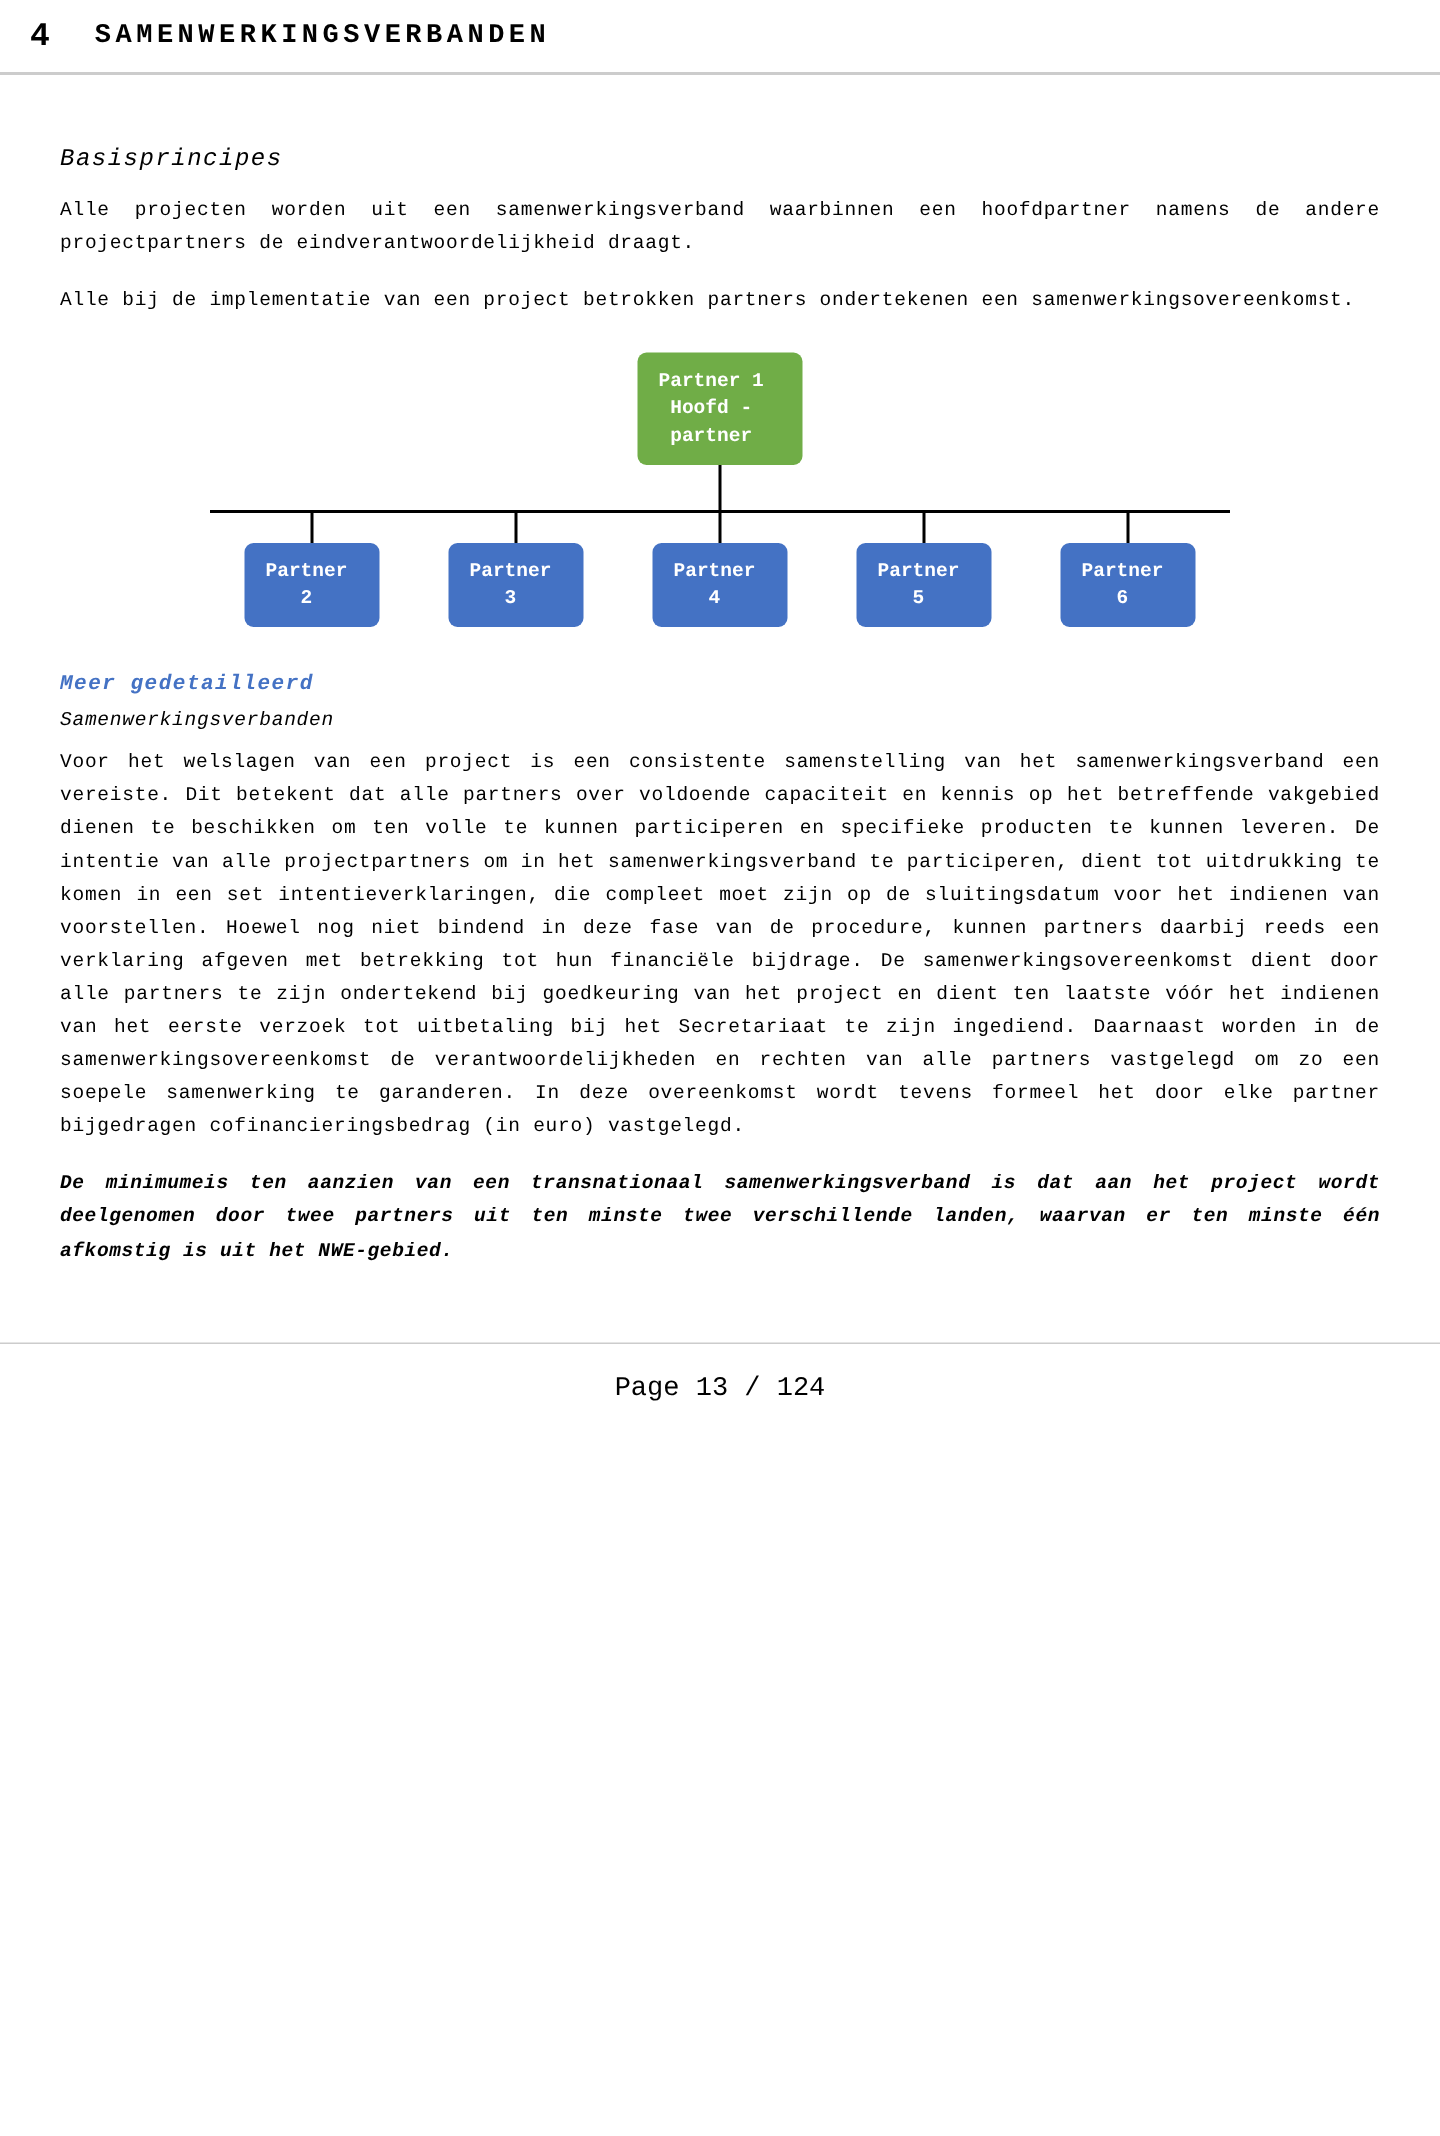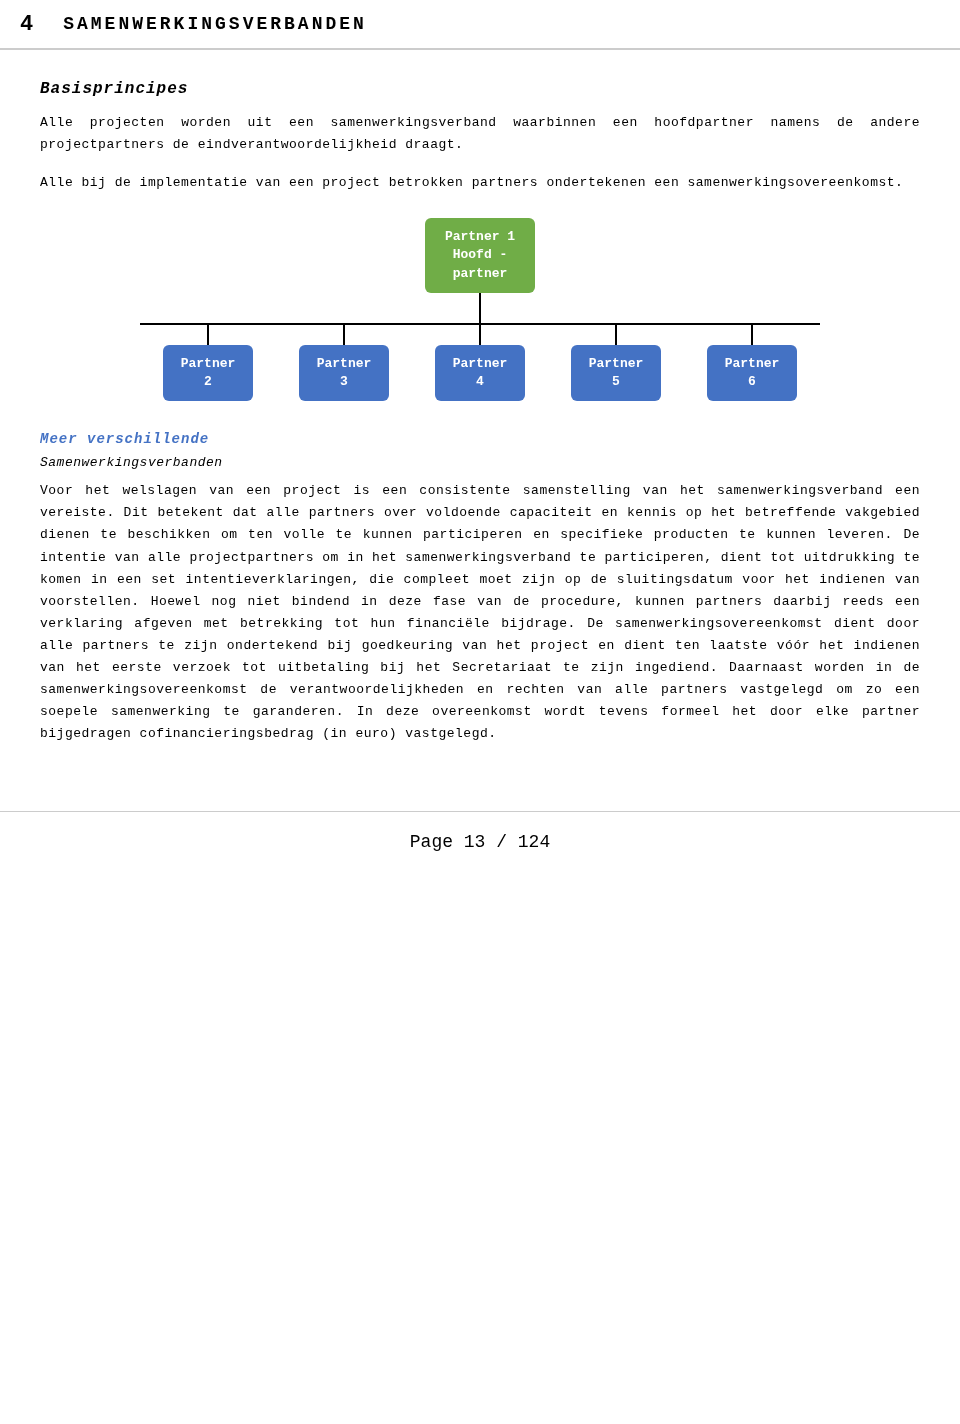--- a/index.html
+++ b/index.html
@@ -49,24 +49,25 @@
       text-transform: uppercase;
     }
 
     
     .main-content {
       padding: 30px 40px 40px 40px;
     }
 
     .section-title {
       font-size: 16px;
-      font-weight: bold;
+      font-weight: normal;
       font-style: italic;
       margin-bottom: 14px;
       letter-spacing: 1px;
+      margin-top: 17px;
     }
 
     .body-text {
       font-size: 13px;
       line-height: 1.7;
       text-align: justify;
       letter-spacing: 0.5px;
       margin-bottom: 16px;
     }
 
@@ -89,21 +90,21 @@
       color: #ffffff;
       font-size: 13px;
       font-weight: bold;
       text-align: center;
       padding: 10px 14px;
       border-radius: 6px;
       min-width: 90px;
       min-height: 52px;
       display: flex;
       align-items: center;
-      justify-content: center;
+      justify-content: flex-start;
       line-height: 1.4;
     }
 
     .org-box.main-partner {
       background: #70ad47;
       min-width: 110px;
       min-height: 58px;
       font-size: 13px;
     }
 
@@ -234,27 +235,28 @@
 
         <div class="bottom-col">
           <div class="bottom-connector-v"></div>
           <div class="org-box">Partner<br>6</div>
         </div>
 
       </div>
     </div>
 
     <div>
-      <div class="detailed-title">Meer verschillende</div>
+      <div class="detailed-title">Meer gedetailleerd</div>
       <div class="detailed-subtitle">Samenwerkingsverbanden</div>
 
       <div class="body-text">
         <span>Voor het welslagen van een project is een consistente samenstelling van het samenwerkingsverband een vereiste. Dit betekent dat alle partners over voldoende capaciteit en kennis op het betreffende vakgebied dienen te beschikken om ten volle te kunnen participeren en specifieke producten te kunnen leveren. De intentie van alle projectpartners om in het samenwerkingsverband te participeren, dient tot uitdrukking te komen in een set intentieverklaringen, die compleet moet zijn op de sluitingsdatum voor het indienen van voorstellen. Hoewel nog niet bindend in deze fase van de procedure, kunnen partners daarbij reeds een verklaring afgeven met betrekking tot hun financiële bijdrage. De samenwerkingsovereenkomst dient door alle partners te zijn ondertekend bij goedkeuring van het project en dient ten laatste vóór het indienen van het eerste verzoek tot uitbetaling bij het Secretariaat te zijn ingediend. Daarnaast worden in de samenwerkingsovereenkomst de verantwoordelijkheden en rechten van alle partners vastgelegd om zo een soepele samenwerking te garanderen. In deze overeenkomst wordt tevens formeel het door elke partner bijgedragen cofinancieringsbedrag (in euro) vastgelegd.</span>
       </div>
 
+      <div class="bold-italic-text">De minimumeis ten aanzien van een transnationaal samenwerkingsverband is dat aan het project wordt deelgenomen door twee partners uit ten minste twee verschillende landen, waarvan er ten minste één afkomstig is uit het NWE-gebied.</div>
     </div>
 
   </div>
 
   <div class="page-footer">
     <span>Page 13 / 124</span>
   </div>
 
 </div>
 

